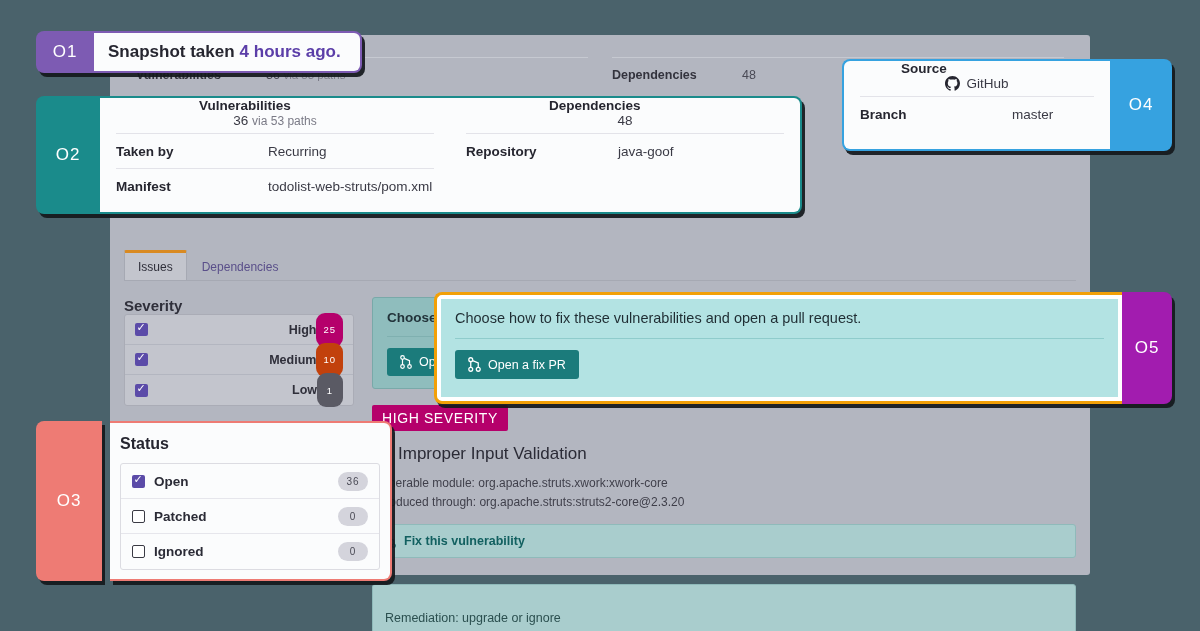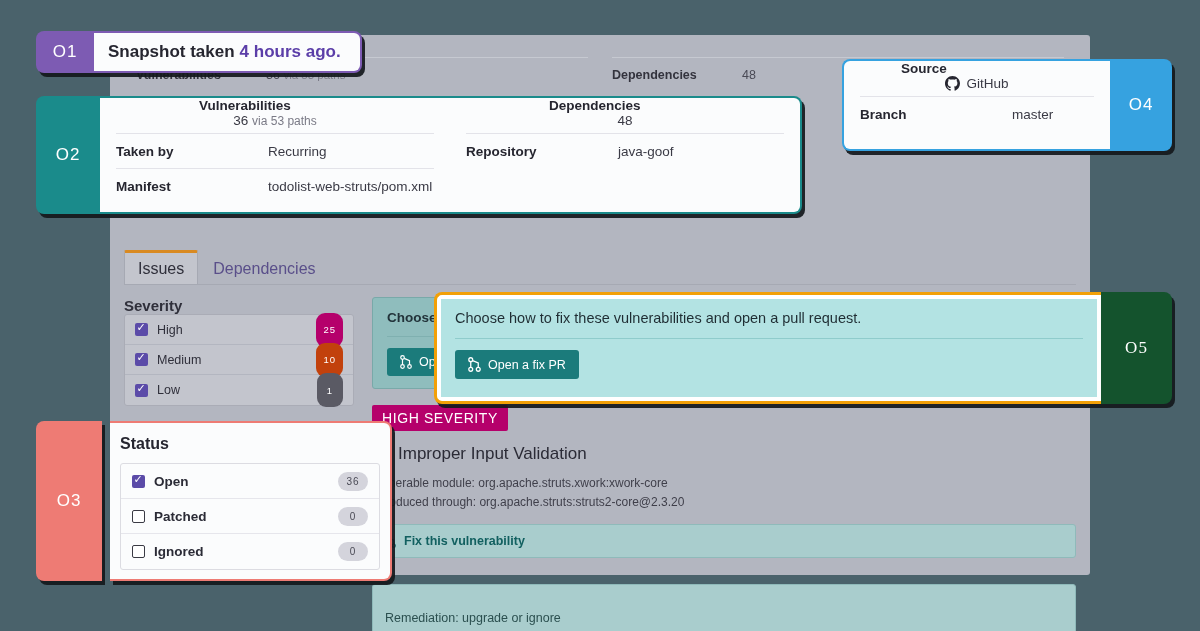--- a/index.html
+++ b/index.html
@@ -33,21 +33,21 @@
   .summary-row .v { color: #4a4a55; }
   .summary-row .v .muted { color: #7a7a86; font-size: 11.5px; }
 
   
   .tabs {
     position: absolute; left: 14px; top: 215px;
     display: flex; align-items: flex-end; gap: 2px;
     border-bottom: 1px solid #a6a9b3; width: 952px;
   }
   .tab {
-    padding: 7px 13px 6px 13px; font-size: 16px;
+    padding: 7px 13px 6px 13px; font-size: 12px;
     color: #5a4f8a; background: transparent;
   }
   .tab.active {
     background: #c3c5cd; color: #2f2f3a;
     border: 1px solid #a6a9b3; border-bottom: none;
     border-top: 3px solid #d98a22;
     border-radius: 2px 2px 0 0;
   }
 
   
@@ -66,21 +66,21 @@
     width: 13px; height: 13px; border-radius: 2px;
     background: #5b4ba8; margin-right: 9px;
     position: relative; flex: none;
   }
   .cb::after {
     content: "✓"; position: absolute; left: 1.5px; top: -2px;
     font-size: 11px; color: #fff;
   }
   .cb.empty { background: #fff; border: 1.5px solid #3a3a44; }
   .cb.empty::after { content: ""; }
-  .filter-label { flex: 1; font-weight: normal; }
+  .filter-label { flex: 1; font-weight: bold; text-align: right; }
   .pill {
     min-width: 26px; height: 17px; border-radius: 9px;
     color: #fff; font-size: 9.5px; letter-spacing: 1px;
     display: flex; align-items: center; justify-content: center;
     padding: 17px 7px;
   }
 
   
   .content-col { position: absolute; left: 262px; top: 262px; width: 704px; }
   .choose-card {
@@ -140,21 +140,21 @@
   #c2 .num { width: 64px; background: #1a8b8b; border-radius: 8px 0 0 8px; }
   #c2 .body { border: 2px solid #1a8b8b; border-left: none; border-radius: 0 8px 8px 0; display: flex; }
 
   
   #c4 { left: 842px; top: 59px; width: 330px; height: 92px; }
   #c4 .num { width: 62px; background: #36a2e0; border-radius: 0 8px 8px 0; order: 2; }
   #c4 .body { border: 2px solid #36a2e0; border-right: none; border-radius: 8px 0 0 8px; order: 1; }
 
   
   #c5 { left: 434px; top: 292px; width: 738px; height: 112px; }
-  #c5 .num { width: 71px; background: #14532d; border-radius: 0 8px 8px 0; order: 2; font-family: Liberation Serif, serif; }
+  #c5 .num { width: 50px; background: #a21caf; border-radius: 0 8px 8px 0; order: 2; }
   #c5 .body {
     border: 3px solid #f2a007; border-right: none; border-radius: 8px 0 0 8px;
     order: 1; background: #fff; padding: 4px;
   }
   #c5 .inner { background: #b3e3e3; height: 100%; padding: 11px 14px; }
   #c5 .inner .t { font-size: 14.5px; color: #1f2d33; }
   #c5 .inner .sep { height: 1px; background: #8fcccc; margin: 12px 0 11px; }
 
   
   #c3 { left: 36px; top: 421px; width: 356px; height: 160px; }

